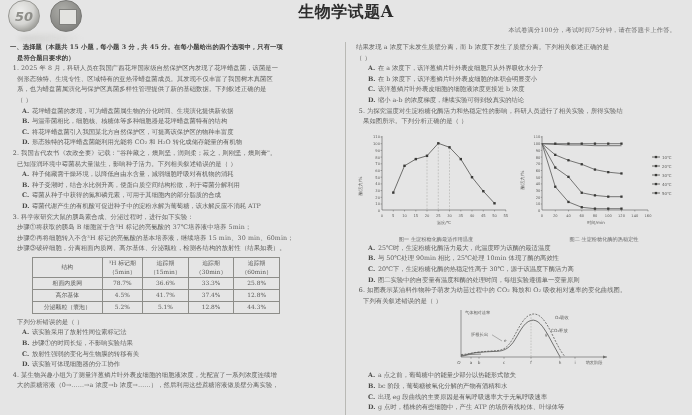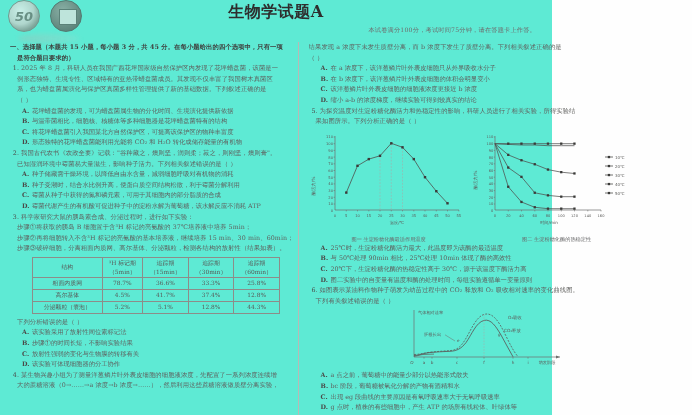--- a/index.html
+++ b/index.html
@@ -4,21 +4,21 @@
 <style>
   * { box-sizing: border-box; margin: 0; padding: 0; }
   body {
     width: 692px; height: 415px;
     background: #fefefe;
     font-family: "DejaVu Sans", "Liberation Sans", sans-serif;
     color: #5a5a5a;
     overflow: hidden;
     position: relative;
   }
-  .page { width: 552px; height: 415px; position: relative; background:#5eead4; }
+  .page { width: 692px; height: 415px; position: relative; background:#e5e5e5; }
 
   
   .hdr { position: relative; height: 42px; }
   .logos { position: absolute; left: 8px; top: 0px; display: flex; gap: 10px; }
   .logo { width: 32px; height: 32px; border-radius: 50%; position: relative; opacity: .72; }
   .logo-a { background: radial-gradient(circle at 38% 34%, #f2f2f0 0%, #cfcfcb 48%, #8e8e88 72%, #6b6b66 100%); border: 1.4px solid #7a7a74; }
   .logo-a::after { content:"50"; position:absolute; inset:0; display:flex; align-items:center; justify-content:center; font-size:13px; font-weight:700; color:#6d6d66; font-style: italic; }
   .logo-b { background: radial-gradient(circle at 40% 32%, #9a9a94 0%, #6e6e69 55%, #4a4a46 100%); border: 1.4px solid #4e4e4a; }
   .logo-b::after { content:""; position:absolute; left:8px; top:8px; width:16px; height:14px; background:#e3e3df; border:1px solid #5a5a56; }
   .logo-shadow { position:absolute; left:10px; top:34px; width:62px; height:9px; background:linear-gradient(90deg,rgba(180,180,176,.35),rgba(210,210,206,.15)); border-radius:50%; filter: blur(2px); }

